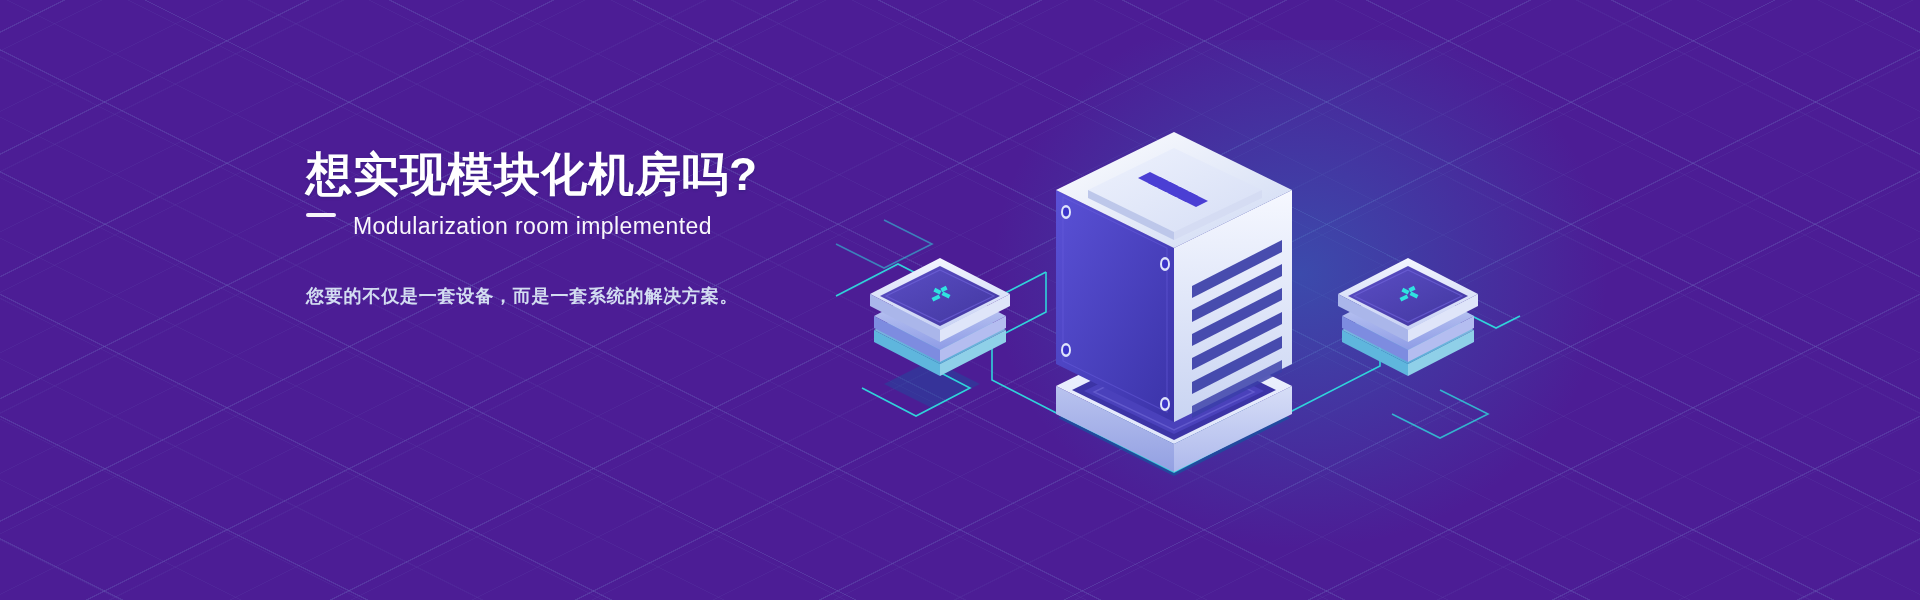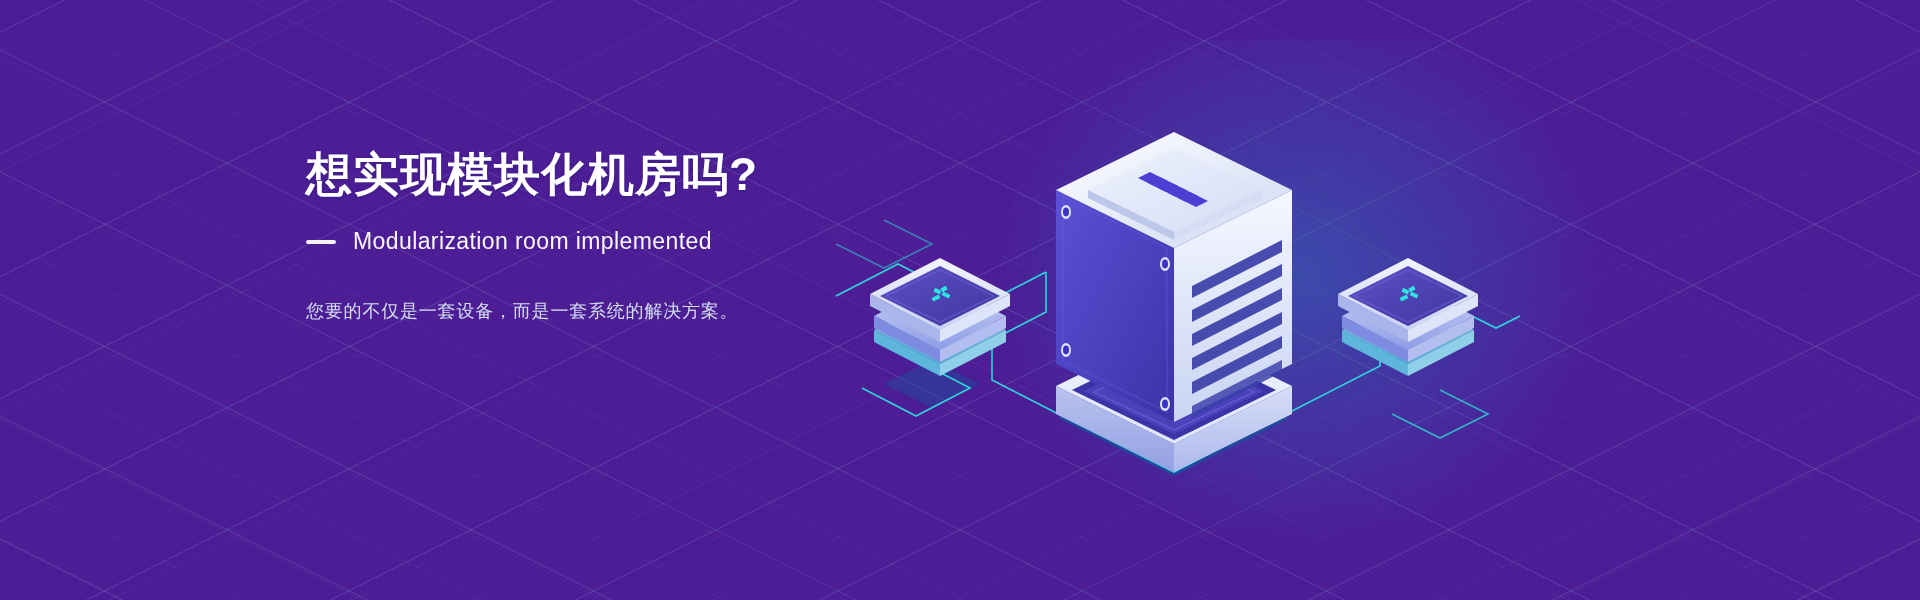--- a/index.html
+++ b/index.html
@@ -62,22 +62,21 @@
     color:#ffffff;
     font-size:46px;
     line-height:1.16;
     font-weight:700;
     letter-spacing:1px;
     white-space:nowrap;
     text-shadow:0 1px 3px rgba(0,40,80,.28);
   }
   .sub-row {
     display:flex;
-    align-items:center;
-    margin-top:27px;
+    margin-top:12px;
   }
   .dash {
     width:30px; height:4px;
     background:#ffffff;
     border-radius:2px;
     flex:0 0 auto;
     margin-right:17px;
     opacity:.95;
   }
   .subtitle {
@@ -89,20 +88,21 @@
     opacity:.97;
   }
   .body-copy {
     margin-top:42px;
     color:#dceaf7;
     font-size:18px;
     letter-spacing:.8px;
     line-height:1.6;
     white-space:nowrap;
     opacity:.94;
+    font-weight:bold;
   }
 
   
   .art {
     position:absolute;
     left:820px; top:60px;
     width:700px; height:480px;
   }
   .art svg { display:block; width:700px; height:480px; overflow:visible; }
 </style>

